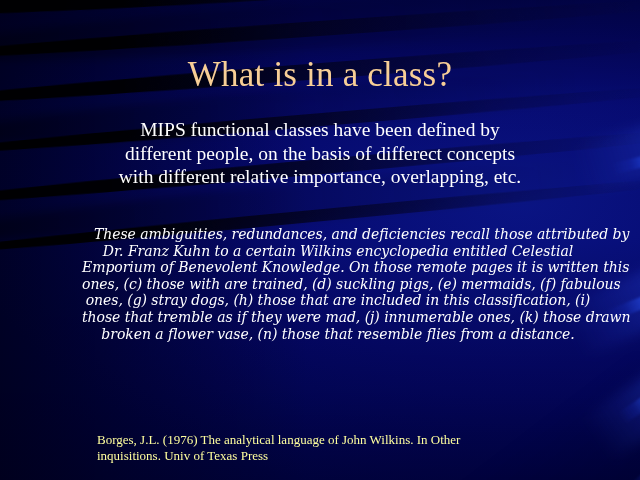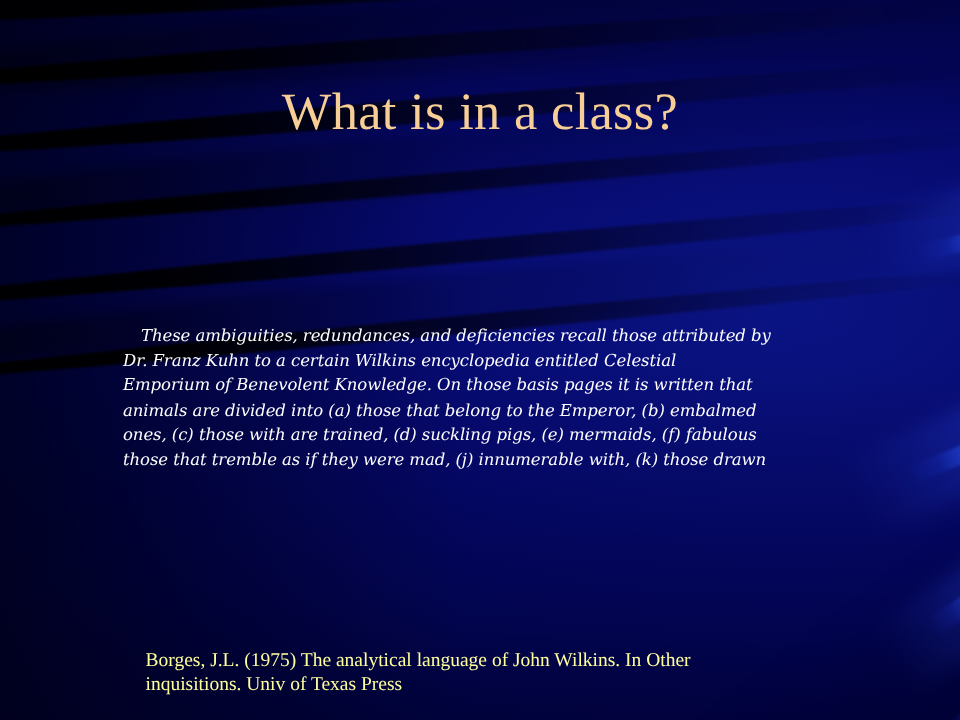--- a/index.html
+++ b/index.html
@@ -141,29 +141,30 @@
     width: 520px;
     text-align: center;
     color: #FFFFFF;
     font-size: 19.5px;
     line-height: 23.5px;
   }
   .subtitle div { white-space: nowrap; }
 
   .quote {
     position: absolute;
-    top: 216px;
+    top: 226px;
     left: 82px;
     width: 512px;
     color: #FFFFFF;
     font-family: "DejaVu Serif", "Liberation Serif", serif;
     font-style: italic;
-    font-size: 11px;
+    font-size: 14px;
     line-height: 16.6px;
     letter-spacing: -0.05px;
+    text-align: center;
   }
   .quote div { white-space: nowrap; }
   .quote .indent { padding-left: 12px; }
 
   .citation {
     position: absolute;
     top: 432px;
     left: 97px;
     width: 440px;
     color: #FFFF9E;
@@ -200,29 +201,35 @@
   <div class="streak st2"></div>
   <div class="streak st3"></div>
   <div class="streak st4"></div>
 
   <div class="bottom-curve"></div>
 
   <div class="content">
 
     <div class="slide-title">What is in a class?</div>
 
+    <div class="subtitle">
+      <div>MIPS functional classes have been defined by</div>
+      <div>different people, on the basis of differect concepts</div>
+      <div>with different relative importance, overlapping, etc.</div>
+    </div>
 
     <div class="quote">
       <div class="indent">These ambiguities, redundances, and deficiencies recall those attributed by</div>
       <div>Dr. Franz Kuhn to a certain Wilkins encyclopedia entitled Celestial</div>
-      <div>Emporium of Benevolent Knowledge. On those basis pages it is written that</div>
-      <div>animals are divided into (a) those that belong to the Emperor, (b) embalmed</div>
+      <div>Emporium of Benevolent Knowledge. On those remote pages it is written this</div>
       <div>ones, (c) those with are trained, (d) suckling pigs, (e) mermaids, (f) fabulous</div>
-      <div>those that tremble as if they were mad, (j) innumerable with, (k) those drawn</div>
+      <div>ones, (g) stray dogs, (h) those that are included in this classification, (i)</div>
+      <div>those that tremble as if they were mad, (j) innumerable ones, (k) those drawn</div>
+      <div>broken a flower vase, (n) those that resemble flies from a distance.</div>
     </div>
 
     <div class="citation">
-      <div>Borges, J.L. (1975) The analytical language of John Wilkins. In Other</div>
+      <div>Borges, J.L. (1976) The analytical language of John Wilkins. In Other</div>
       <div>inquisitions. Univ of Texas Press</div>
     </div>
 
   </div>
 </div>
 
 </body></html>

